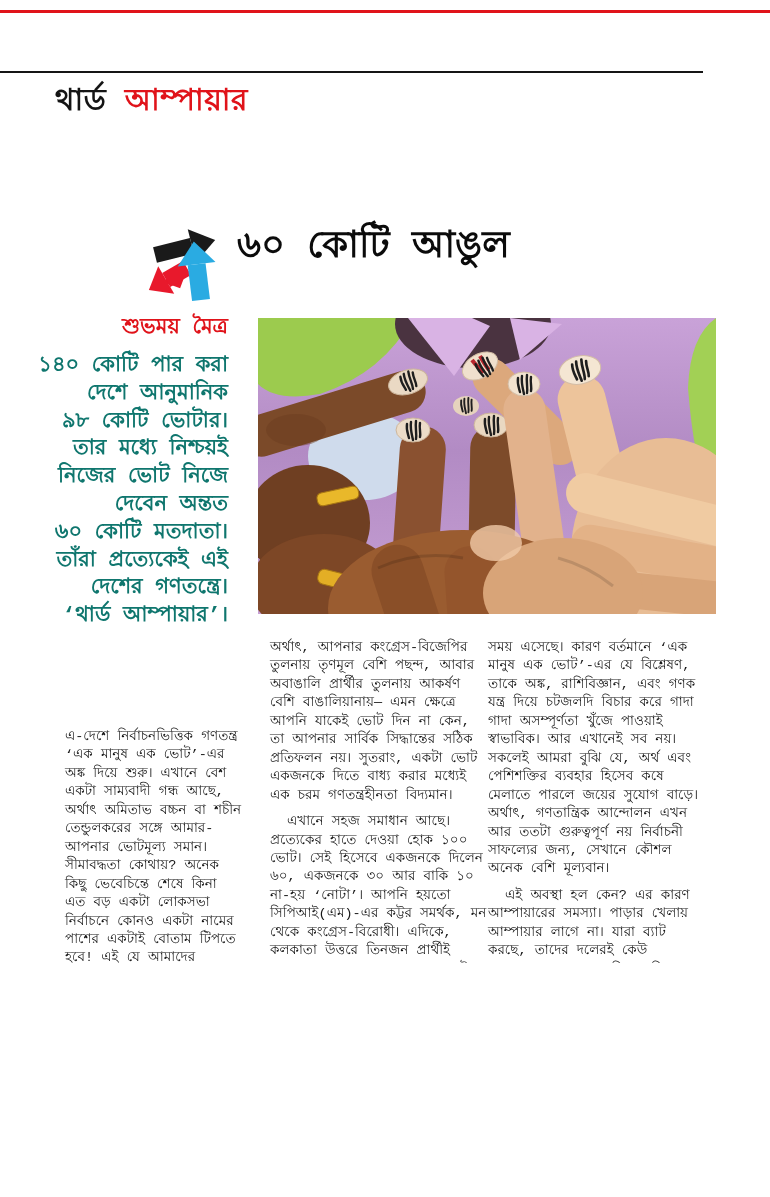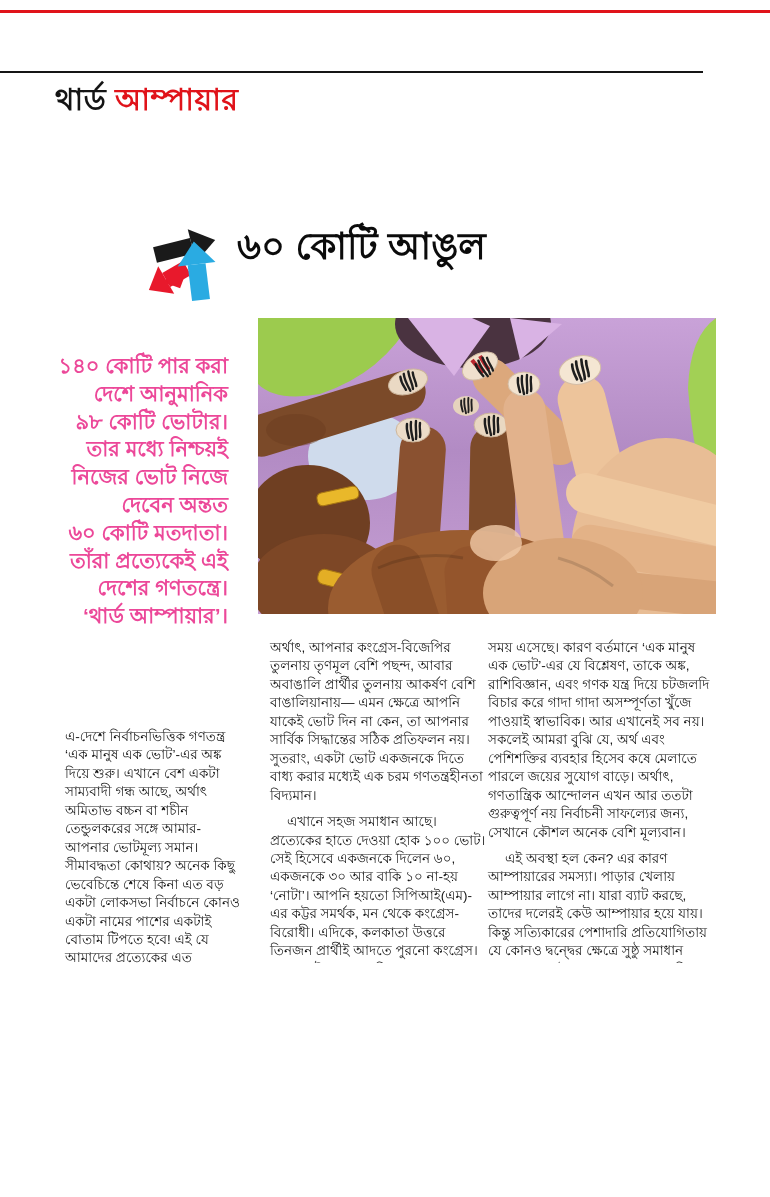--- a/index.html
+++ b/index.html
@@ -6,39 +6,39 @@
     --accent-red:#e0131a;
     --text-black:#121212;
     --arrow-blue:#2aabe2;
     --arrow-red:#e8192c;
     --arrow-black:#1a1a1a;
   }
   html,body{margin:0;padding:0;background:#ffffff;}
   .page{
     position:relative;width:770px;height:963px;margin:0 auto;
     background:#ffffff;overflow:hidden;
-    font-family:Liberation Sans, sans-serif;
+    font-family:Liberation Mono, monospace;
     color:var(--text-black);
   }
   .top-rule{position:absolute;left:0;top:10px;width:770px;height:3px;background:var(--accent-red);}
   .masthead-rule{position:absolute;left:0;top:71px;width:703px;height:2px;background:#151515;}
   .section-title{position:absolute;left:55px;top:76px;font-size:30px;font-weight:bold;color:#141414;letter-spacing:.5px;}
   .section-title .red{color:var(--accent-red);}
   .logo{position:absolute;left:147px;top:228px;width:80px;height:78px;}
   .headline{
     position:absolute;left:237px;top:226px;width:505px;
     font-size:37px;font-weight:bold;color:#0b0b0b;line-height:1.15;white-space:nowrap;
   }
   .byline{
     position:absolute;left:30px;top:310px;width:198px;text-align:right;
     font-size:21px;font-weight:bold;color:var(--accent-red);
   }
   .standfirst{
     position:absolute;left:26px;top:352px;width:202px;text-align:right;
-    font-size:21px;line-height:27.8px;font-weight:bold;color:#ec4899;white-space:pre-line;
+    font-size:21px;line-height:27.8px;font-weight:bold;color:#0f766e;white-space:pre-line;
   }
   .photo{position:absolute;left:258px;top:318px;width:458px;height:296px;}
   .photo svg{display:block;}
   .body-col{
     position:absolute;font-size:13.5px;line-height:18.45px;text-align:left;
     color:#161616;overflow:hidden;
   }
   .body-col p{margin:8px;}
   .body-col p.indent{text-indent:17px;}
   .col1{left:57px;top:720px;width:193px;height:424px;}
@@ -81,20 +81,21 @@
 
       <g transform="translate(54,72) rotate(-7)">
         <rect x="-9" y="-36" width="18" height="36" fill="var(--arrow-blue)"></rect>
         <polygon points="-19,-36 0,-59 19,-36" fill="var(--arrow-blue)"></polygon>
       </g>
     </svg>
   </div>
 
   <h1 class="headline" style="margin:0;">৬০ কোটি আঙুল</h1>
 
+  <div class="byline">শুভময় মৈত্র</div>
 
   <div class="standfirst">১৪০ কোটি পার করা
 দেশে আনুমানিক
 ৯৮ কোটি ভোটার।
 তার মধ্যে নিশ্চয়ই
 নিজের ভোট নিজে
 দেবেন অন্তত
 ৬০ কোটি মতদাতা।
 তাঁরা প্রত্যেকেই এই
 দেশের গণতন্ত্রে।

